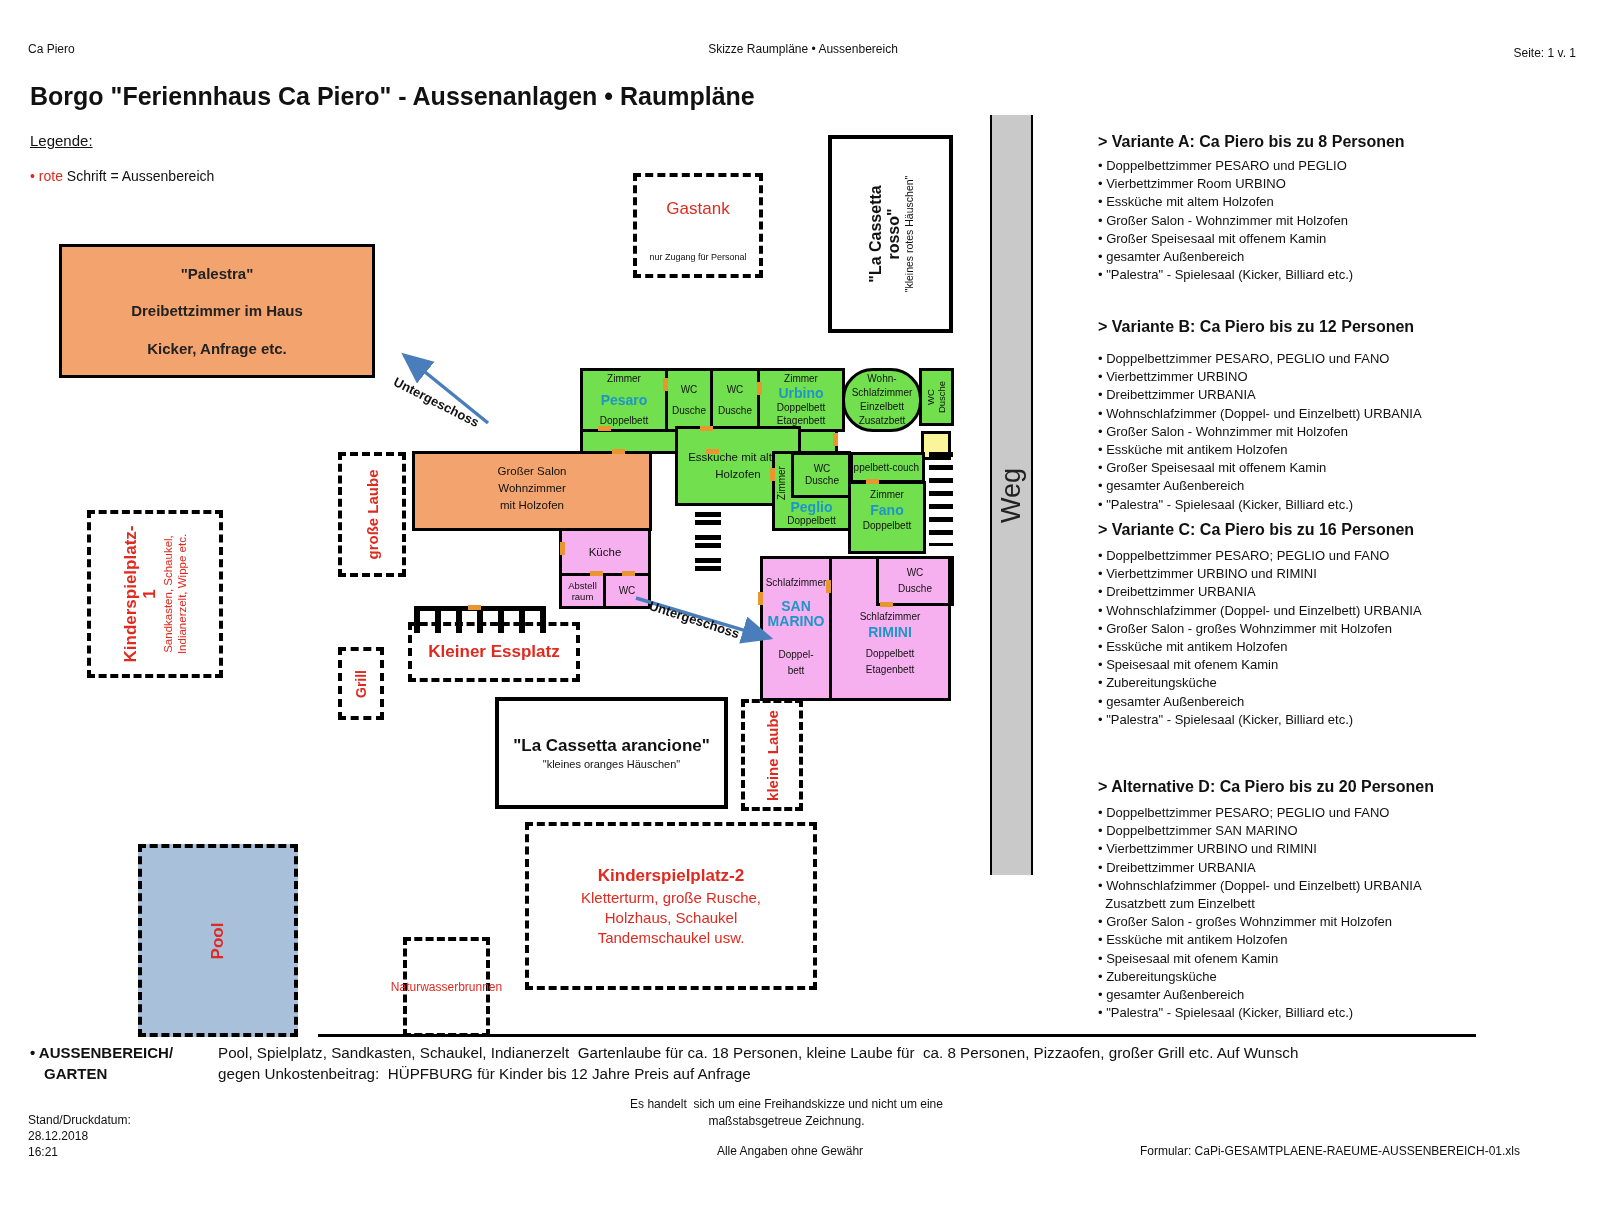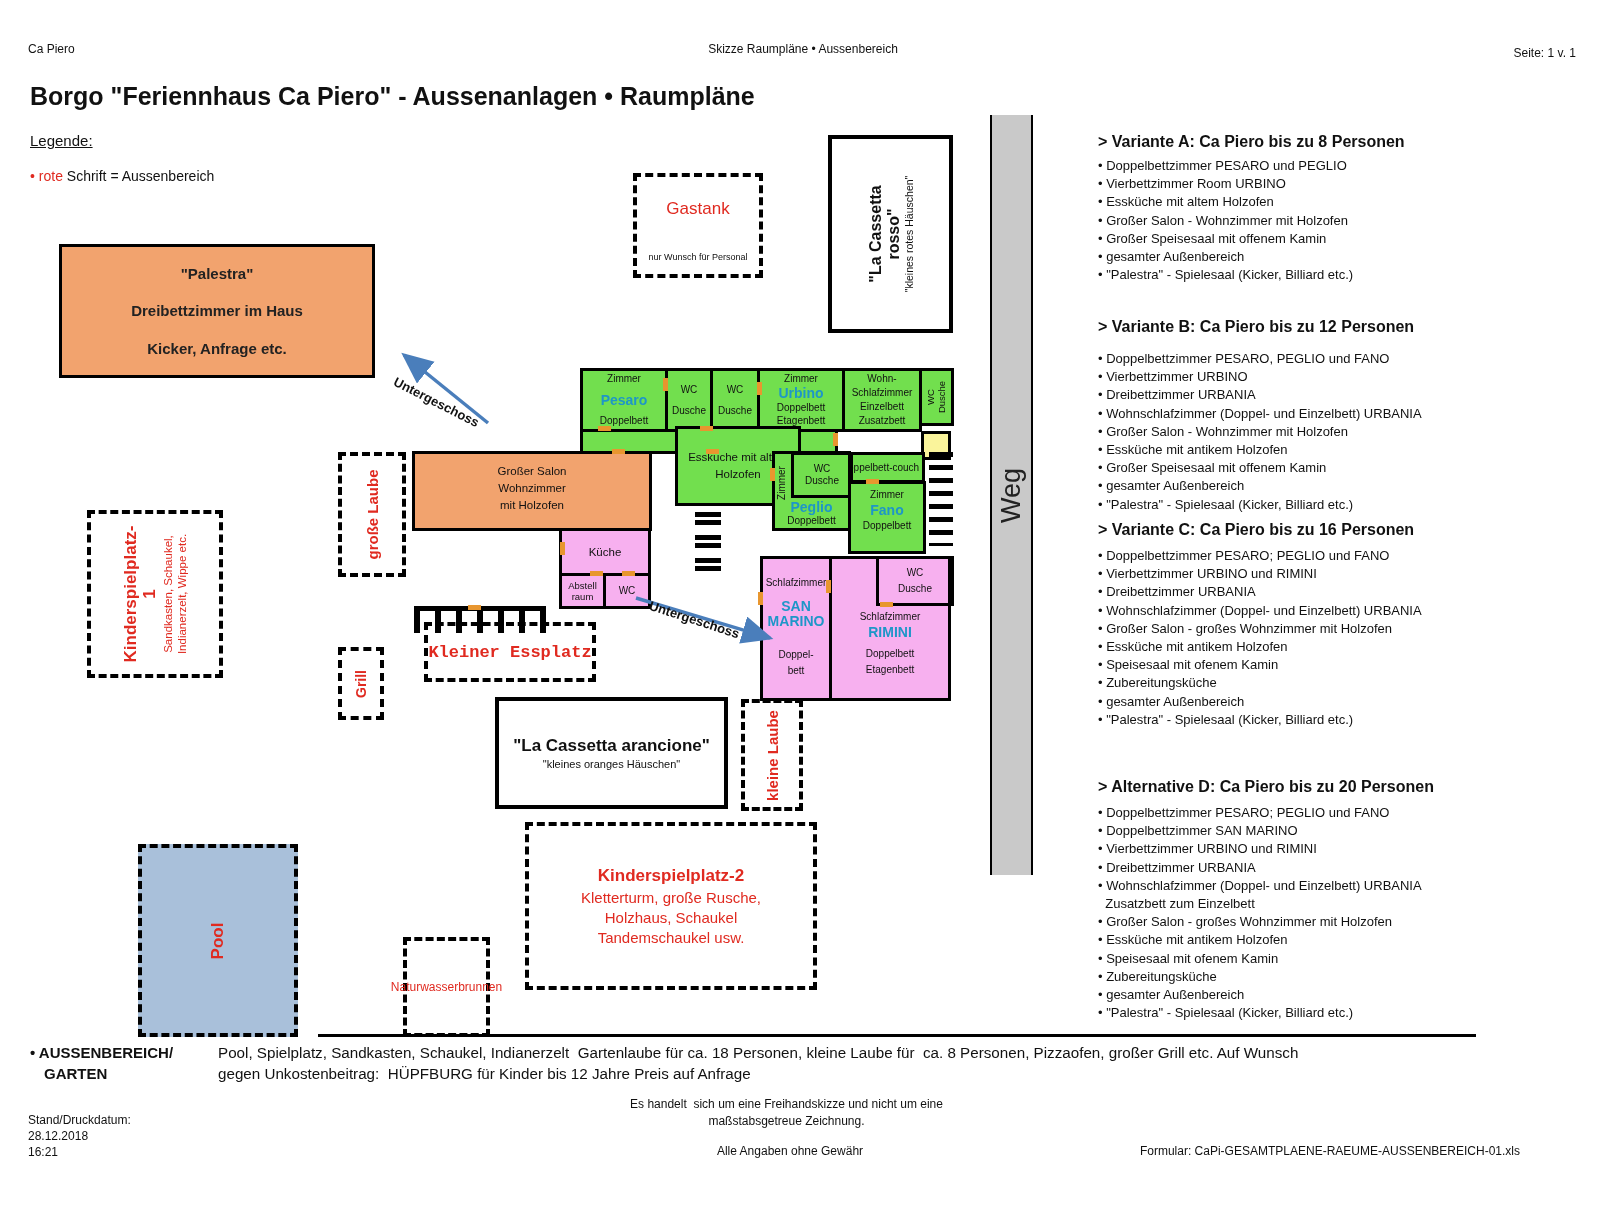--- a/index.html
+++ b/index.html
@@ -47,21 +47,21 @@
   <div class="abs" style="left:30px;top:168px;font-size:14px;white-space:pre;"><span class="red">• </span><span class="red">rote</span><span> Schrift = Aussenbereich</span></div>
 
   <div class="room orangebg" style="left:59px;top:244px;width:316px;height:134px;justify-content:space-around;padding:8px 4px;font-weight:bold;font-size:15px;color:#222;">
     <div>"Palestra"</div>
     <div>Dreibettzimmer im Haus</div>
     <div>Kicker, Anfrage etc.</div>
   </div>
 
   <div class="dashbox" style="left:633px;top:173px;width:130px;height:105px;display:flex;flex-direction:column;align-items:center;justify-content:space-between;padding:22px 2px 12px;">
     <div class="red" style="font-size:17px;">Gastank</div>
-    <div style="font-size:9px;">nur Wunsch für Personal</div>
+    <div style="font-size:9px;">nur Zugang für Personal</div>
   </div>
 
   <div class="solidbox vwrap" style="left:828px;top:135px;width:125px;height:198px;">
     <div class="rotblock" style="width:185px;">
       <div style="font-weight:bold;font-size:16px;">"La Cassetta rosso"</div>
       <div style="font-size:10.5px;">"kleines rotes Häuschen"</div>
     </div>
   </div>
 
   <div class="weg vwrap" style="left:990px;top:115px;width:43px;height:760px;">
@@ -90,21 +90,21 @@
   <div class="room green" style="left:710px;top:368px;width:50px;height:64px;justify-content:center;gap:9px;">
     <div class="small">WC</div>
     <div class="small">Dusche</div>
   </div>
   <div class="room green" style="left:757px;top:368px;width:88px;height:64px;justify-content:space-between;padding:2px 0;">
     <div class="small">Zimmer</div>
     <div class="roomname">Urbino</div>
     <div class="small">Doppelbett</div>
     <div class="small">Etagenbett</div>
   </div>
-  <div class="room green" style="left:842px;top:368px;width:80px;height:64px;justify-content:space-between;padding:2px 0;">
+  <div class="room green" style="left:842px;top:368px;width:80px;height:64px;justify-content:space-between;padding:2px 0;border-radius:31px;">
     <div class="small">Wohn-</div>
     <div class="small">Schlafzimmer</div>
     <div class="small">Einzelbett</div>
     <div class="small">Zusatzbett</div>
   </div>
   <div class="room green vwrap" style="left:919px;top:368px;width:35px;height:58px;flex-direction:row;">
     <div class="rotblock" style="width:52px;">
       <div class="tiny">WC</div>
       <div class="tiny">Dusche</div>
     </div>
@@ -201,21 +201,21 @@
     <div class="rot red" style="font-weight:bold;font-size:14px;">Grill</div>
   </div>
   <div class="dashbox vwrap" style="left:87px;top:510px;width:136px;height:168px;">
     <div class="rotblock red" style="width:160px;">
       <div style="font-weight:bold;font-size:17px;line-height:19px;">Kinderspielplatz-</div>
       <div style="font-weight:bold;font-size:17px;line-height:19px;">1</div>
       <div style="font-size:11.5px;line-height:14px;margin-top:2px;">Sandkasten, Schaukel,</div>
       <div style="font-size:11.5px;line-height:14px;">Indianerzelt, Wippe etc.</div>
     </div>
   </div>
-  <div class="dashbox vwrap" style="left:424px;top:622px;width:172px;height:60px;font-family:Liberation Mono, monospace;">
+  <div class="dashbox vwrap" style="left:408px;top:622px;width:172px;height:60px;">
     <div class="red" style="font-weight:bold;font-size:17px;">Kleiner Essplatz</div>
   </div>
   <div class="solidbox" style="left:495px;top:697px;width:233px;height:112px;display:flex;flex-direction:column;align-items:center;justify-content:center;">
     <div style="font-weight:bold;font-size:17px;">"La Cassetta arancione"</div>
     <div style="font-size:11px;margin-top:2px;">"kleines oranges Häuschen"</div>
   </div>
   <div class="dashbox vwrap" style="left:741px;top:699px;width:62px;height:112px;">
     <div class="rot red" style="font-weight:bold;font-size:15px;">kleine Laube</div>
   </div>
   <div class="dashbox" style="left:525px;top:822px;width:292px;height:168px;display:flex;flex-direction:column;align-items:center;justify-content:center;gap:3px;">

